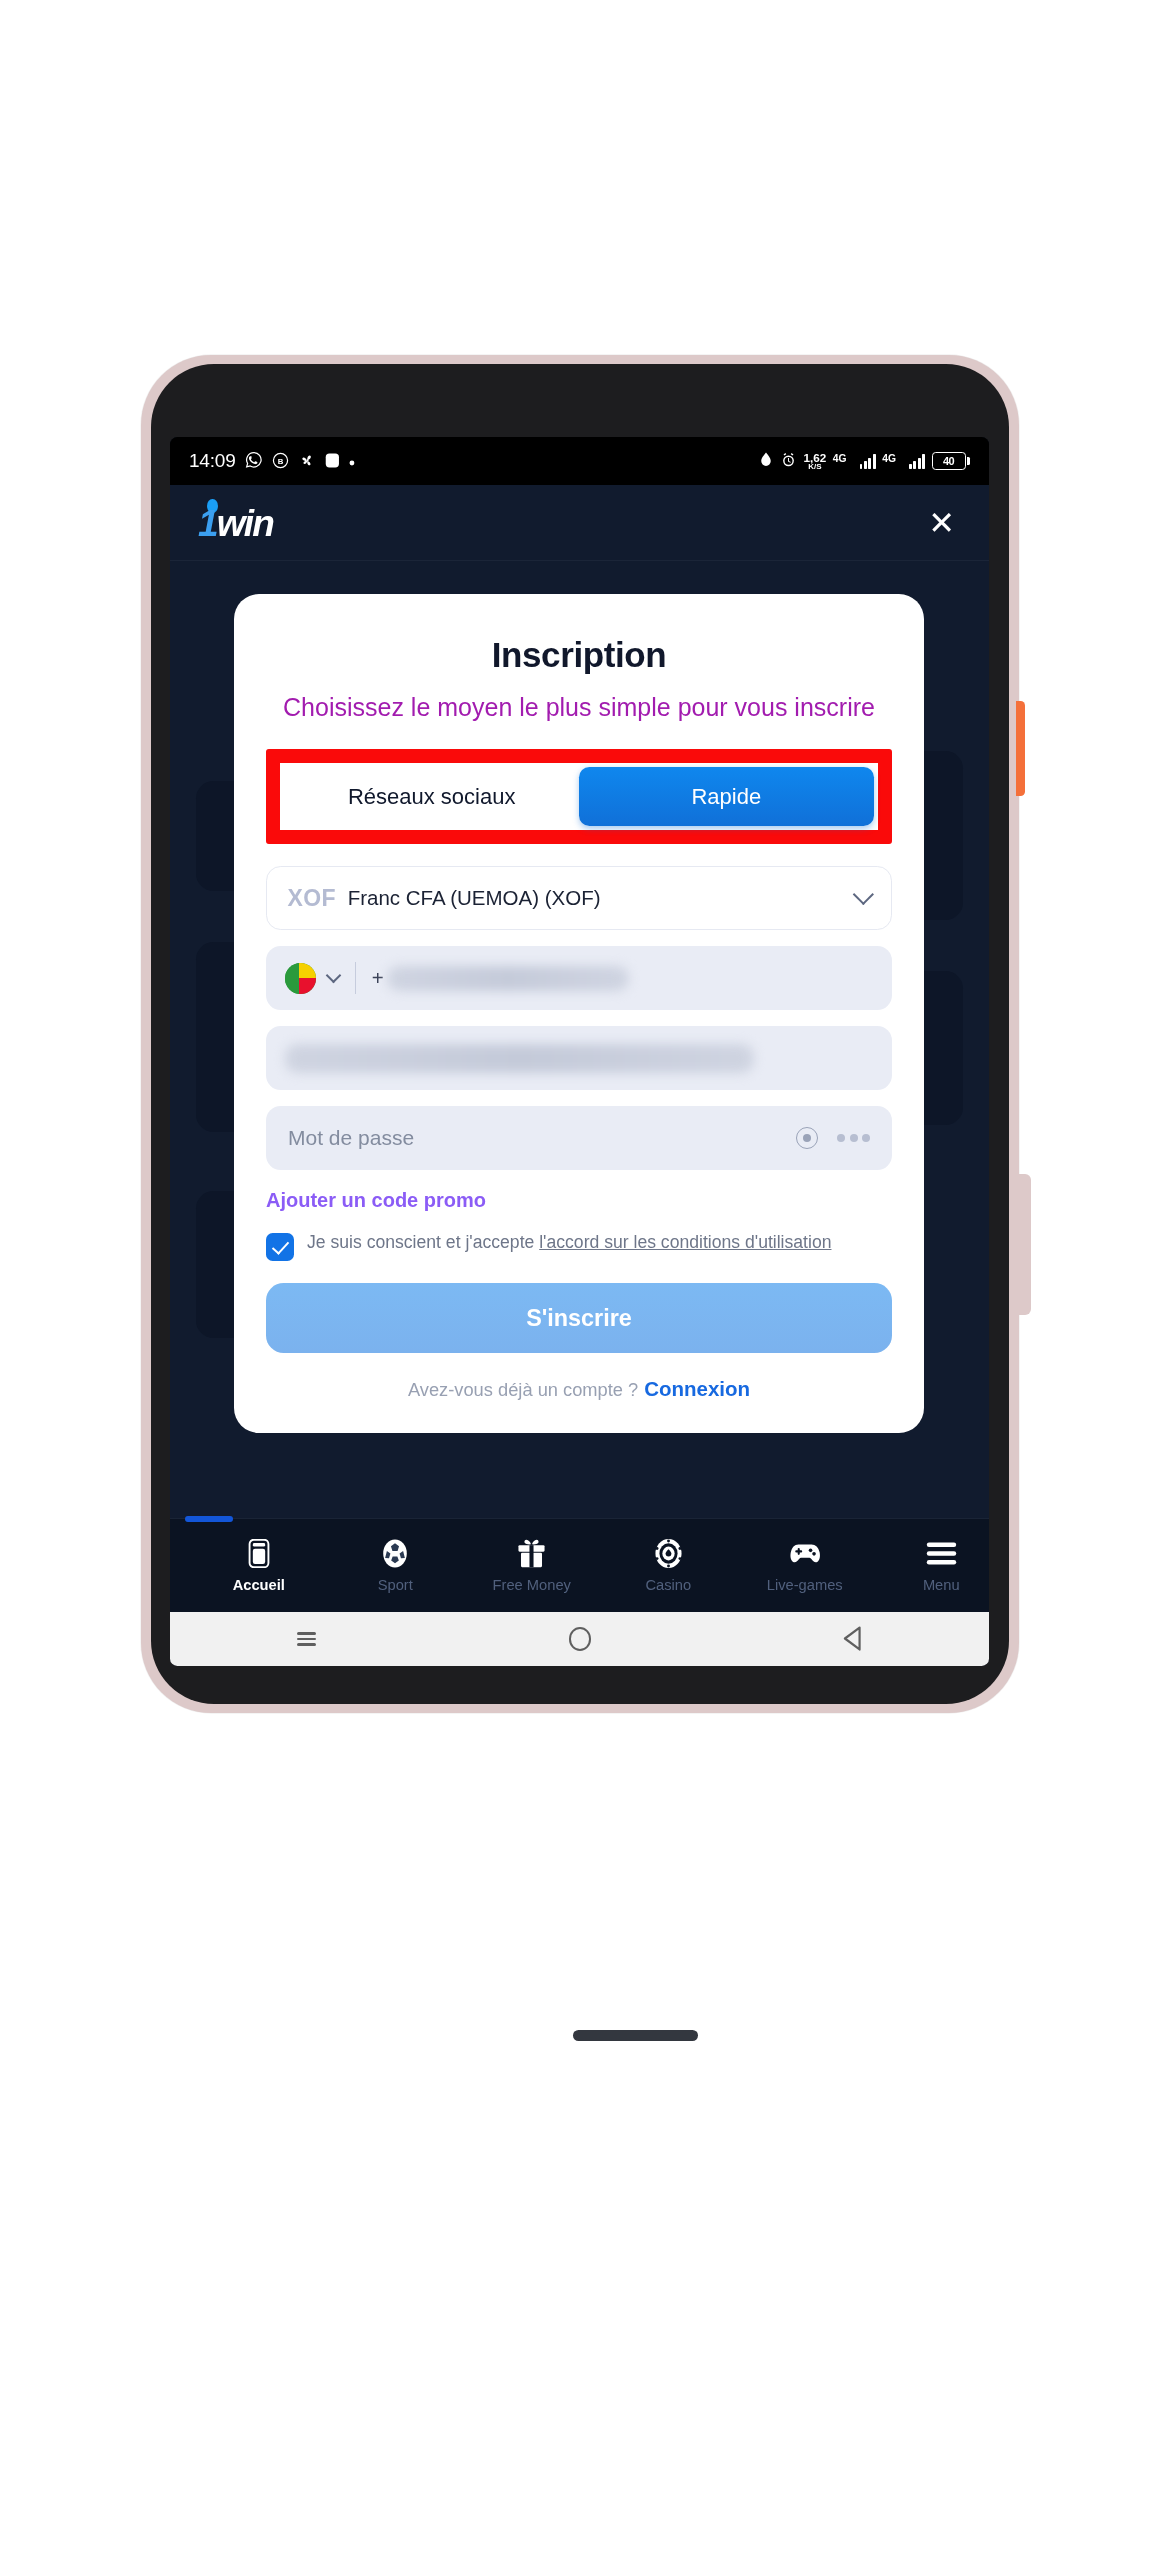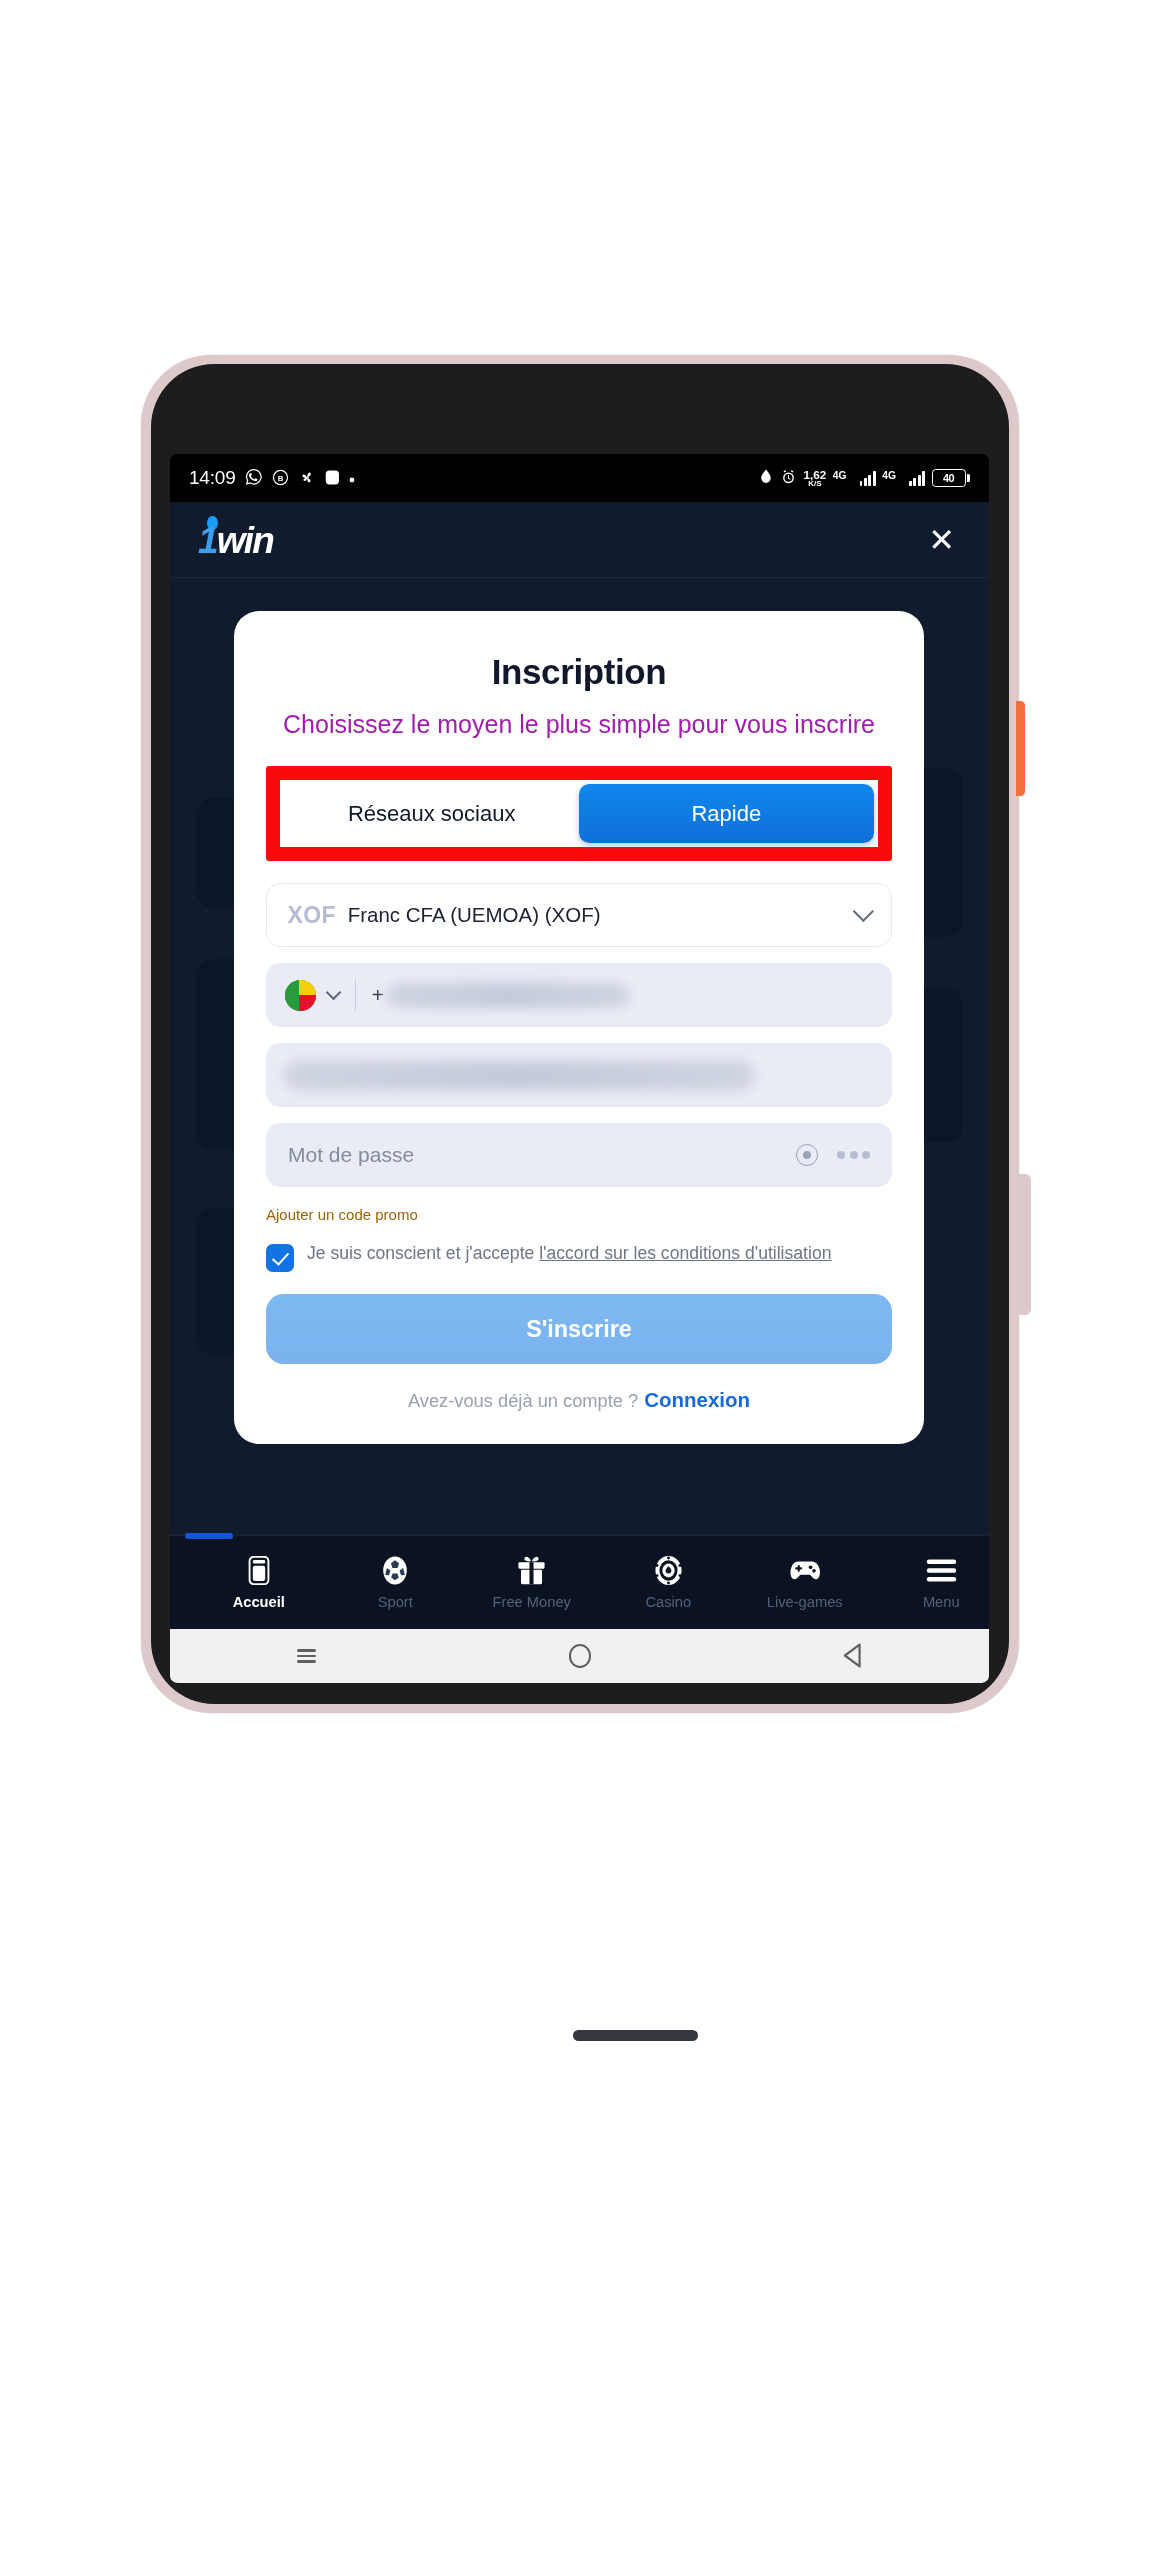--- a/index.html
+++ b/index.html
@@ -58,21 +58,21 @@
   #sensor-dot-1 { position:absolute; left: 210px; top: 429px; width: 19px; height: 29px; background:#2b2f36; border-radius:50%; }
   #sensor-dot-2 { position:absolute; left: 259px; top: 428px; width: 20.5px; height: 32px; background:#2f333b; border-radius:50%; }
   #earpiece-speaker { position:absolute; left: 475px; top: 428px; width: 91px; height: 16px; background:#2f333b; border-radius: 8px; }
   #sensor-dot-3 { position:absolute; left: 628px; top: 432px; width: 16px; height: 25px; background:#2b2f36; border-radius:50%; }
   #bottom-speaker { position:absolute; left: 422px; top: 1666px; width: 125px; height: 11.7px; background:#33373f; border-radius: 5.9px; }
 
   
   #screen {
     position: absolute;
     left: 170px;
-    top: 454px;
+    top: 437px;
     width: 819px;
     height: 1229px;
     background: #0d1525;
     border-radius: 7.3px;
     overflow: hidden;
   }
 
   
   #status-bar {
     position: relative;
@@ -299,23 +299,23 @@
     width: 22px; height: 22px; border-radius: 50%;
     border: 1.8px solid #9aa3b8;
     display: flex; align-items: center; justify-content: center;
   }
   #eye-icon .pupil { width: 8px; height: 8px; border-radius: 50%; background: #9aa3b8; }
   #dots-icon { display: flex; gap: 4.4px; }
   #dots-icon i { width: 8px; height: 8px; border-radius: 50%; background: #b7bed1; display:block; }
 
   #promo-code-link {
     margin-top: 19px;
-    font-size: 15px;
-    font-weight: 400;
-    color: #a16207;
+    font-size: 20px;
+    font-weight: 700;
+    color: #8b5cf6;
     cursor: pointer;
   }
 
   #terms-row {
     margin-top: 19px;
     display: flex;
     align-items: flex-start;
     gap: 13px;
   }
   #terms-checkbox {

